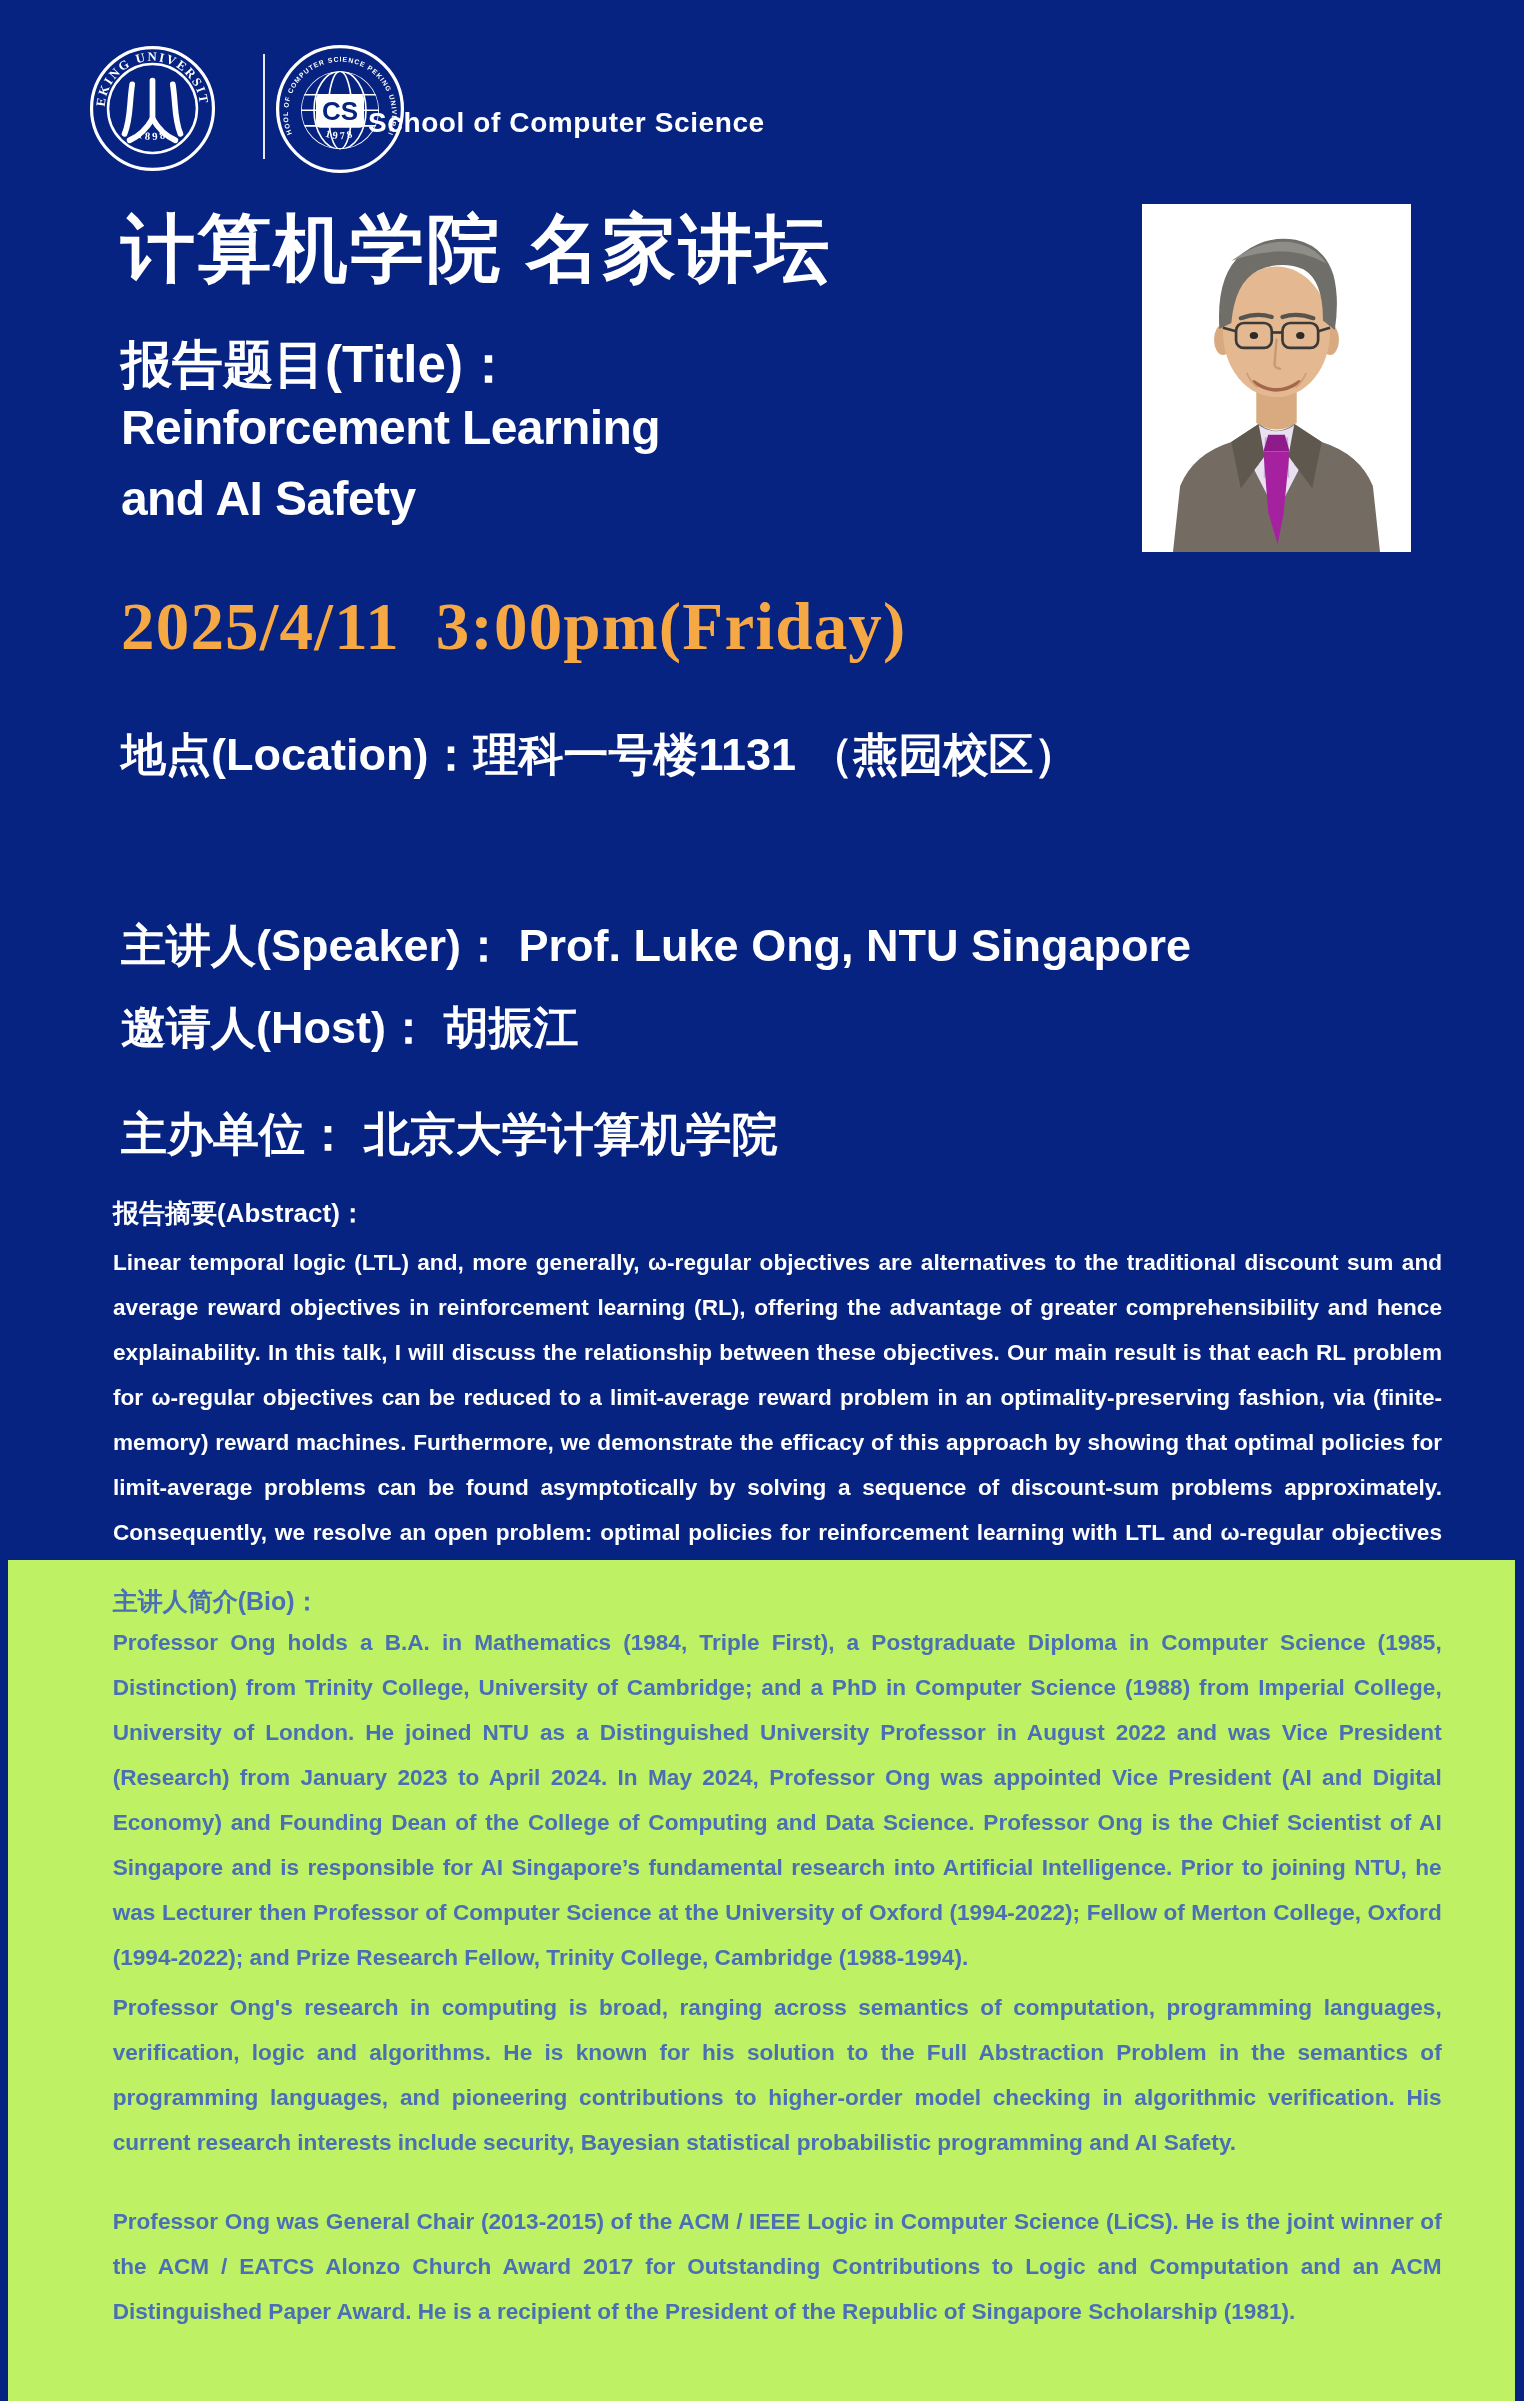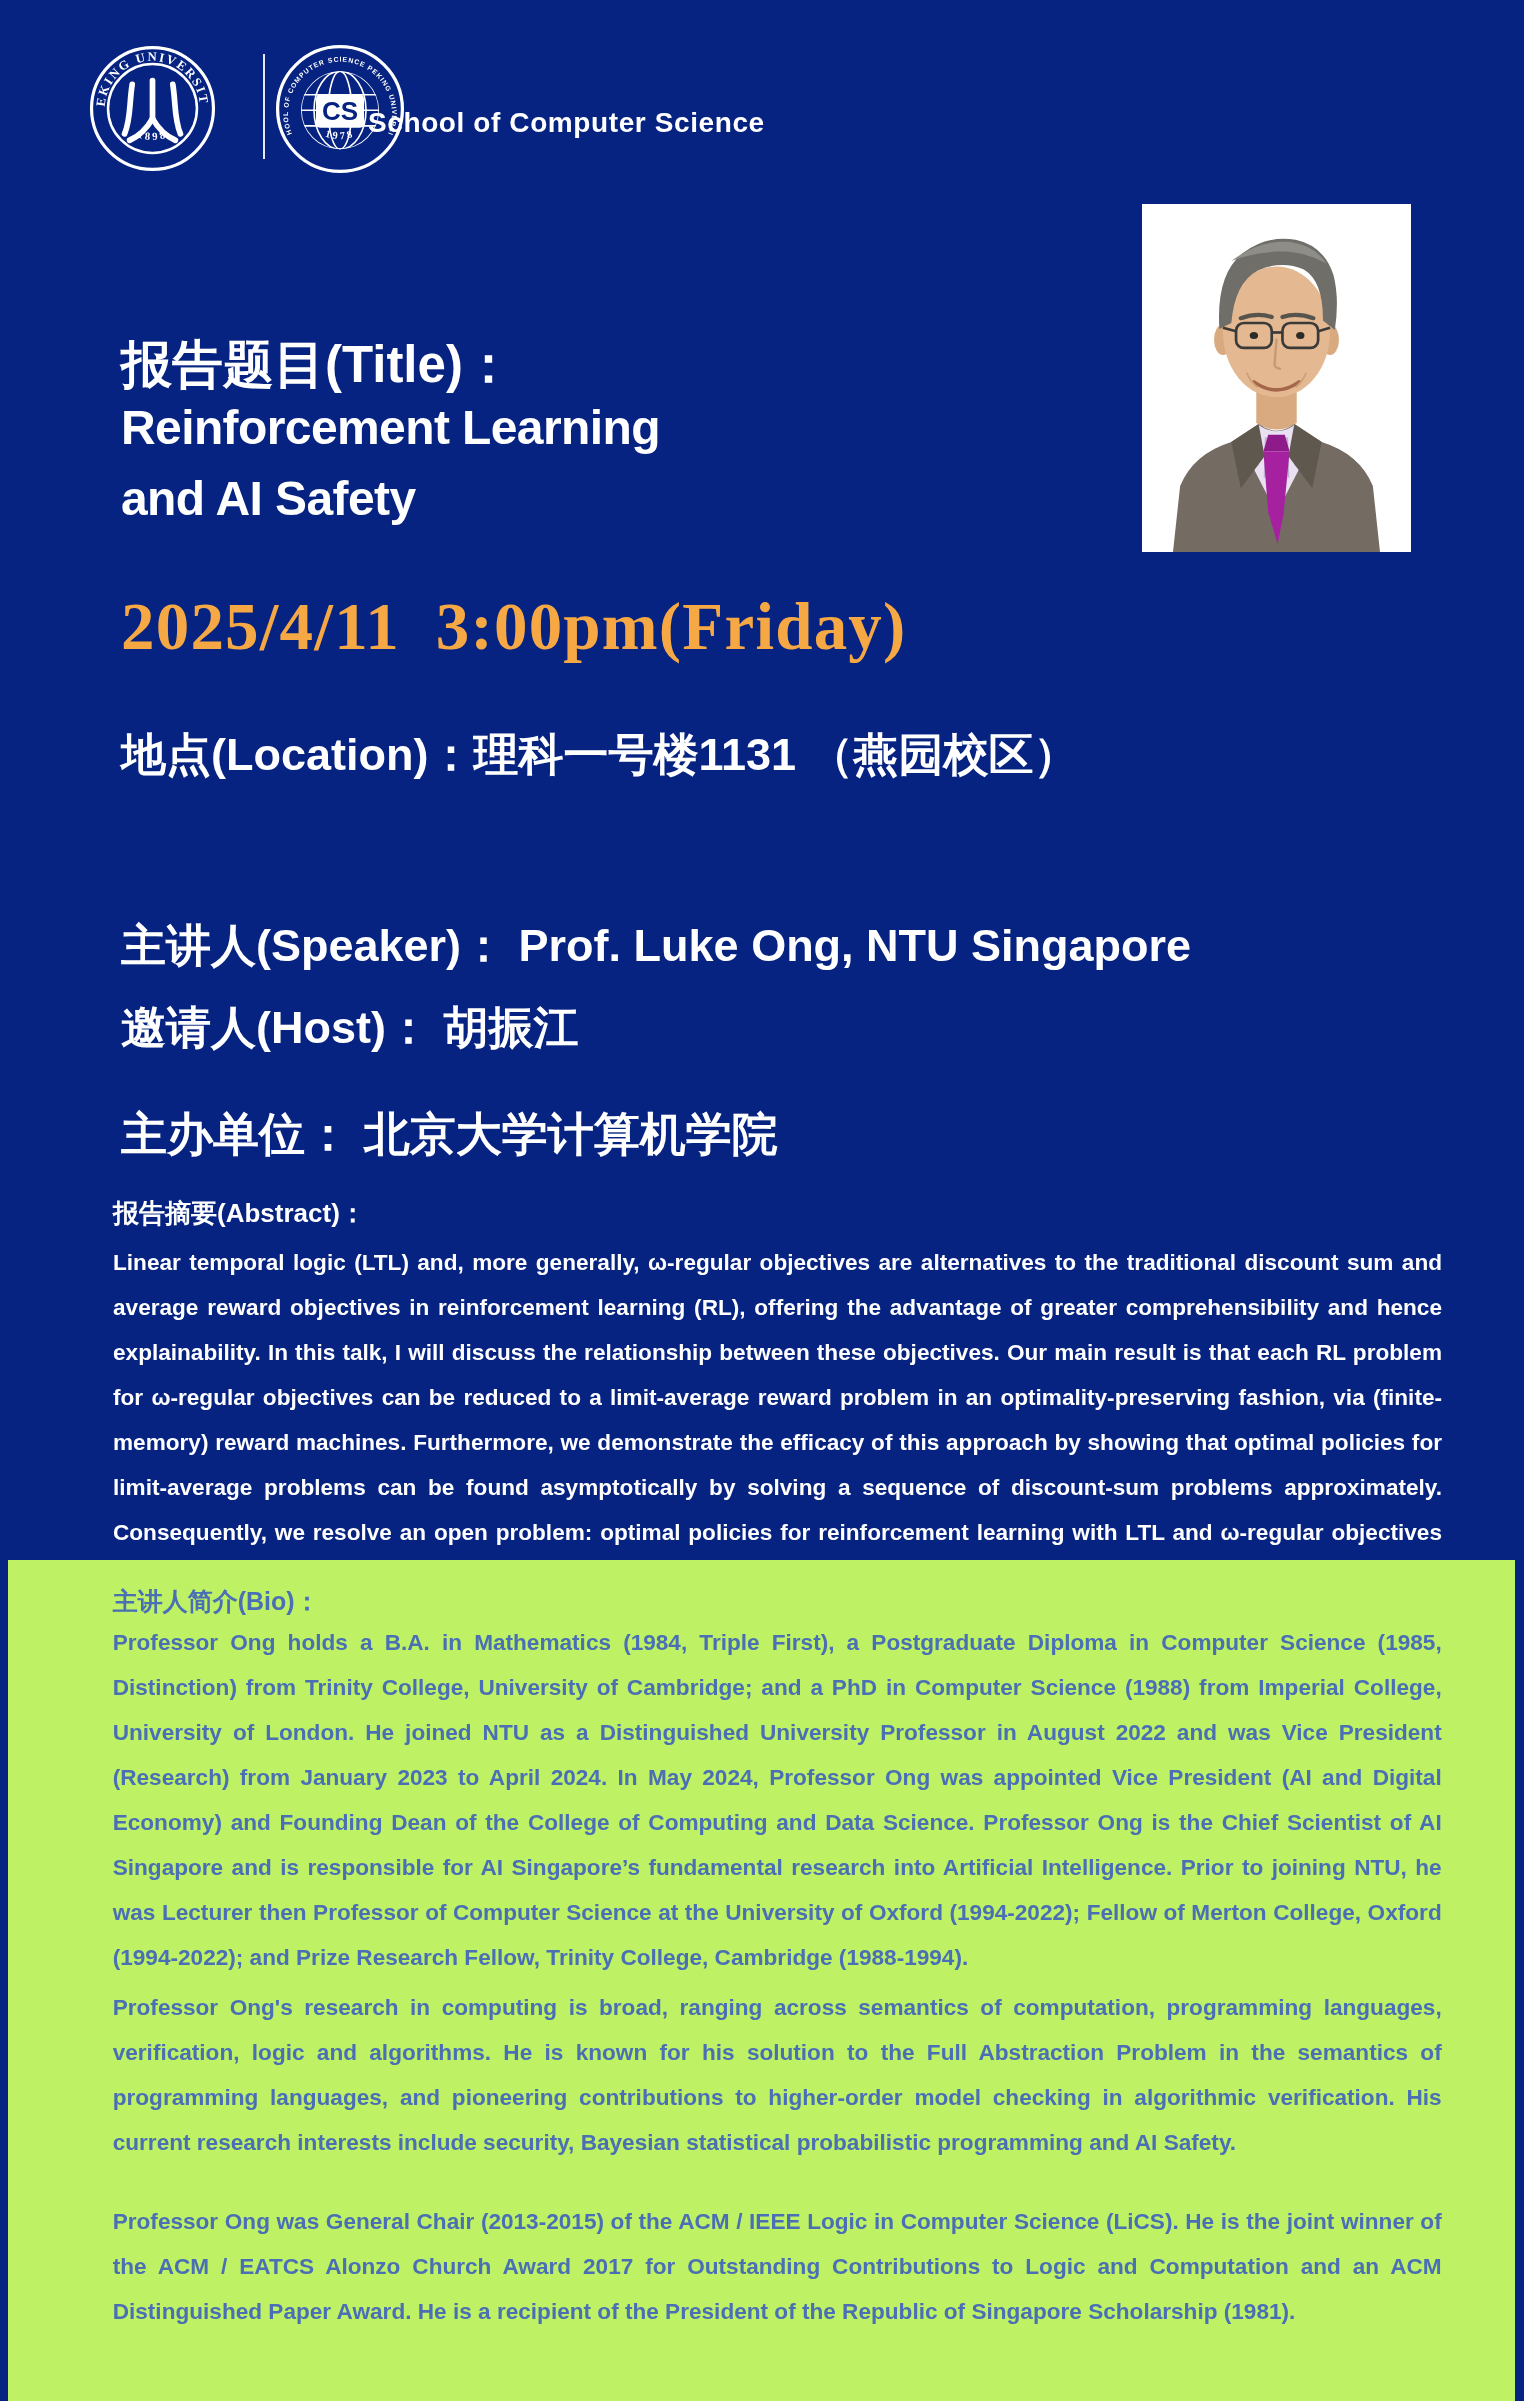--- a/index.html
+++ b/index.html
@@ -103,20 +103,21 @@
       <path d="M40,78 L160,78"></path>
       <path d="M40,102 L160,102"></path>
       <path d="M40,126 L160,126"></path>
     </g>
     <rect x="63" y="77" width="74" height="52" rx="7" fill="#fff"></rect>
     <text x="100" y="117" font-size="40" font-weight="bold" fill="#062381" text-anchor="middle">CS</text>
   </svg>
 
   <div class="abs wh school-en">School of Computer Science</div>
 
+  <div class="abs wh series-title pre">计算机学院 名家讲坛</div>
   <div class="abs wh title-label pre">报告题目(Title)：</div>
   <div class="abs wh talk-line1">Reinforcement Learning</div>
   <div class="abs wh talk-line2">and AI Safety</div>
 
   <svg class="abs photo" viewBox="0 0 452 585">
     <rect width="452" height="585" fill="#ffffff"></rect>
 
     <path d="M192,300 L192,368 Q226,390 260,368 L260,300 Z" fill="#d9aa80"></path>
 
     <ellipse cx="136" cy="228" rx="15" ry="26" fill="#d9aa80"></ellipse>

